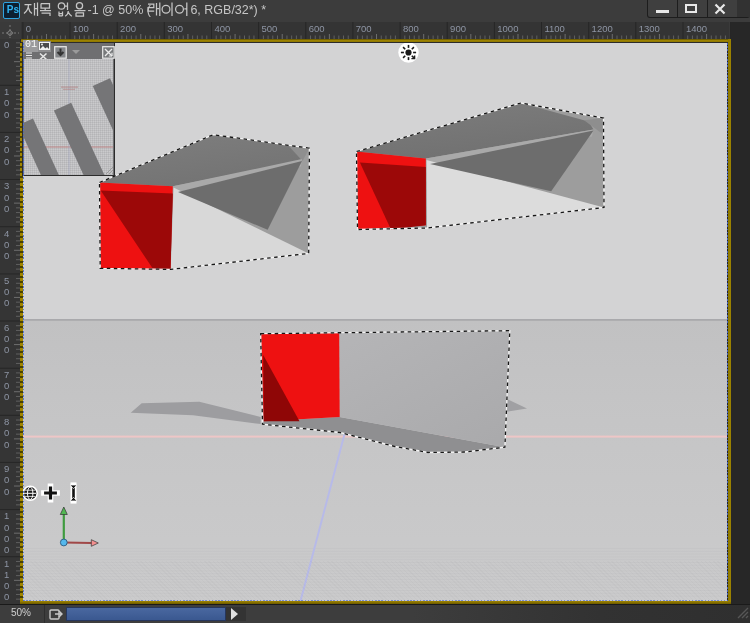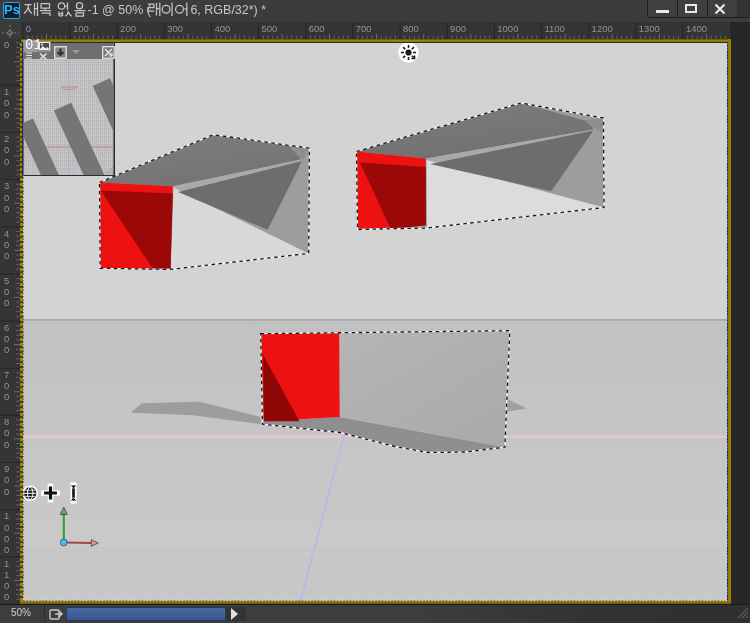--- a/index.html
+++ b/index.html
@@ -1,21 +1,21 @@
 <!DOCTYPE html>
 <html><head><meta charset="utf-8">
 <style>
   html,body { margin:0; padding:0; width:750px; height:623px; overflow:hidden;
     background:#262626; font-family:"Liberation Sans", sans-serif; }
   .abs { position:absolute; }
 </style></head>
 <body>
 <div class="abs" style="left:0;top:0;width:750px;height:21.5px;background:#3c3c3c;">
   <div class="abs" style="left:3px;top:2px;width:17px;height:17px;background:#0c1f30;border:1.5px solid #2fa3e0;border-radius:2px;box-sizing:border-box;">
-    <div style="color:#31b4f2;font-size:13px;font-weight:bold;text-align:right;line-height:13px;">Ps</div>
+    <div style="color:#31b4f2;font-size:10px;font-weight:bold;text-align:right;line-height:13px;">Ps</div>
   </div>
   <svg class="abs" style="left:0;top:0" width="290" height="20">
     <g stroke="#c6c6c6" stroke-width="1.25" fill="none">
       <path d="M24.5 4.5 H31.5 M28.5 4.5 C28.5 8 26.5 11.5 24 13.5 M28.3 7.5 C29 10.5 30.5 12.5 32 13.5"></path>
       <path d="M34.5 3 V15.5 M34.5 8.7 H37 M37.5 2.5 V16"></path>
       <path d="M41 3.5 H49.5 V8 H41 V3.5 M45.2 8 V10.7 M40 10.7 H51 M41.5 13 H50 V16"></path>
       <circle cx="61.5" cy="6" r="3.2"></circle>
       <path d="M64.8 6.2 H67 M67.5 2.5 V10 M59 11.5 V16 M62.5 11.5 V16 M59 13.7 H62.5 M59 15.9 H62.5 M68.3 11 C68.3 13 66.8 15.2 65.2 16.2 M68.5 12.5 C69.2 14 70.5 15.5 71.8 16.2"></path>
       <circle cx="79.5" cy="5.8" r="3.1"></circle>
       <path d="M74.5 10.5 H85.5 M76 12.8 H83.5 V16 H76 V12.8"></path>
@@ -491,21 +491,21 @@
       <line x1="40.8" y1="499.5" x2="68.8" y2="500.0" stroke="#a04848" stroke-width="2.2"></line>
       <polygon points="68.3,496.7 68.3,503.3 75.3,500.0" fill="#f49090" stroke="#333333" stroke-width="0.7"></polygon>
       <circle cx="40.8" cy="499.5" r="3.4" fill="#55b8ec" stroke="#2a5a80" stroke-width="0.9"></circle>
     </svg>
 <div style="position:absolute;left:0;top:518px;width:704px;height:40px;background:repeating-linear-gradient(45deg,rgba(150,150,154,0.08) 0 1px,rgba(0,0,0,0) 1px 3px);"></div>
 </div>
 
 <div class="abs" style="left:22px;top:41.5px;width:93px;height:134.5px;background:#6f6f71;border:1px solid #2c2c2c;box-sizing:border-box;">
   <div style="position:absolute;left:0px;top:-2.5px;width:15px;height:12px;background:#9b9b9d;"></div>
   <div style="position:absolute;left:15px;top:-2px;width:13px;height:11px;background:#8d8d8f;"></div>
-  <div style="position:absolute;left:2px;top:-2.5px;color:#f8f8f8;font-size:14px;line-height:10px;font-family:'Liberation Mono',monospace;">01</div>
+  <div style="position:absolute;left:2px;top:-2.5px;color:#f8f8f8;font-size:10px;line-height:10px;font-family:'Liberation Mono',monospace;">01</div>
   <svg style="position:absolute;left:2px;top:9.5px" width="12" height="8">
       <path d="M1 1 H7 M1 3.5 H7 M1 6 H7" stroke="#e8e8e8" stroke-width="1.2"></path>
     </svg>
   <svg style="position:absolute;left:16px;top:-1px" width="12" height="16">
     <rect x="0.5" y="0.5" width="10" height="7" fill="#4a4a4c" stroke="#f0f0f0"></rect>
     <circle cx="3" cy="2.5" r="1" fill="#f0f0f0"></circle>
     <path d="M1 7 L4 4 L7 7 Z M6 7 L8 5 L10 7 Z" fill="#f0f0f0"></path>
   </svg>
   <svg style="position:absolute;left:16px;top:9px" width="10" height="9">
     <path d="M1 1.5 L7.5 7.5 M7.5 1.5 L1 7.5" stroke="#e8e8e8" stroke-width="1.5"></path>

